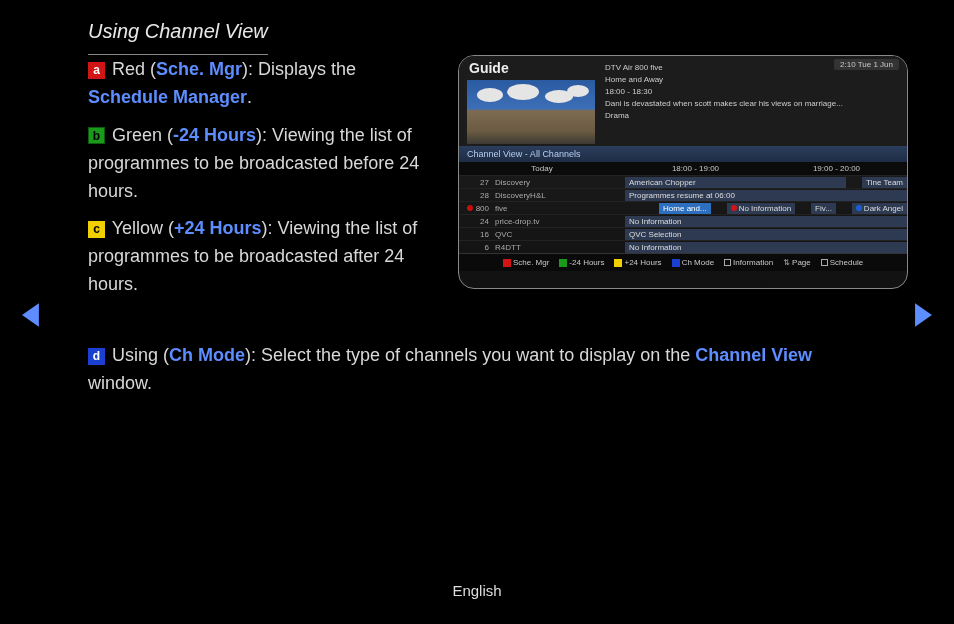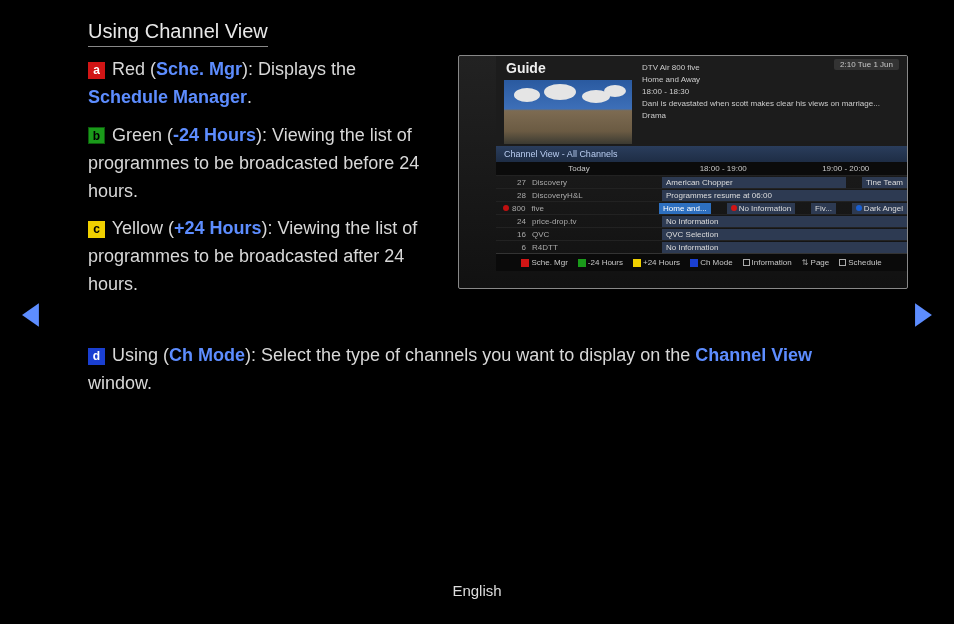--- a/index.html
+++ b/index.html
@@ -11,21 +11,22 @@
     position: relative;
     overflow: hidden;
   }
   .page-title {
     position: absolute;
     left: 88px;
     top: 20px;
     color: #e8e8e8;
     font-size: 20px;
     border-bottom: 1px solid #888;
-    padding-bottom: 3px;
+    padding-bottom: 11px;
+    font-style: italic;
   }
   .instructions {
     position: absolute;
     left: 88px;
     top: 56px;
     width: 335px;
     color: #d8d8d8;
     font-size: 18px;
     line-height: 1.55;
     font-weight: 300;
@@ -79,26 +80,25 @@
   }
 
   
   .guide {
     position: absolute;
     left: 458px;
     top: 55px;
     width: 450px;
     height: 234px;
     border: 1px solid #888;
-    border-radius: 2px;
+    border-radius: 16px;
     background: linear-gradient(#222,#111);
     color: #c8c8c8;
     font-size: 8px;
     overflow: hidden;
-    padding-left: 37px;
   }
   .guide-header {
     display: flex;
     padding: 6px 8px 2px 8px;
     gap: 10px;
     background: #1c1c1c;
     position: relative;
   }
   .guide-title {
     color: #eee;

